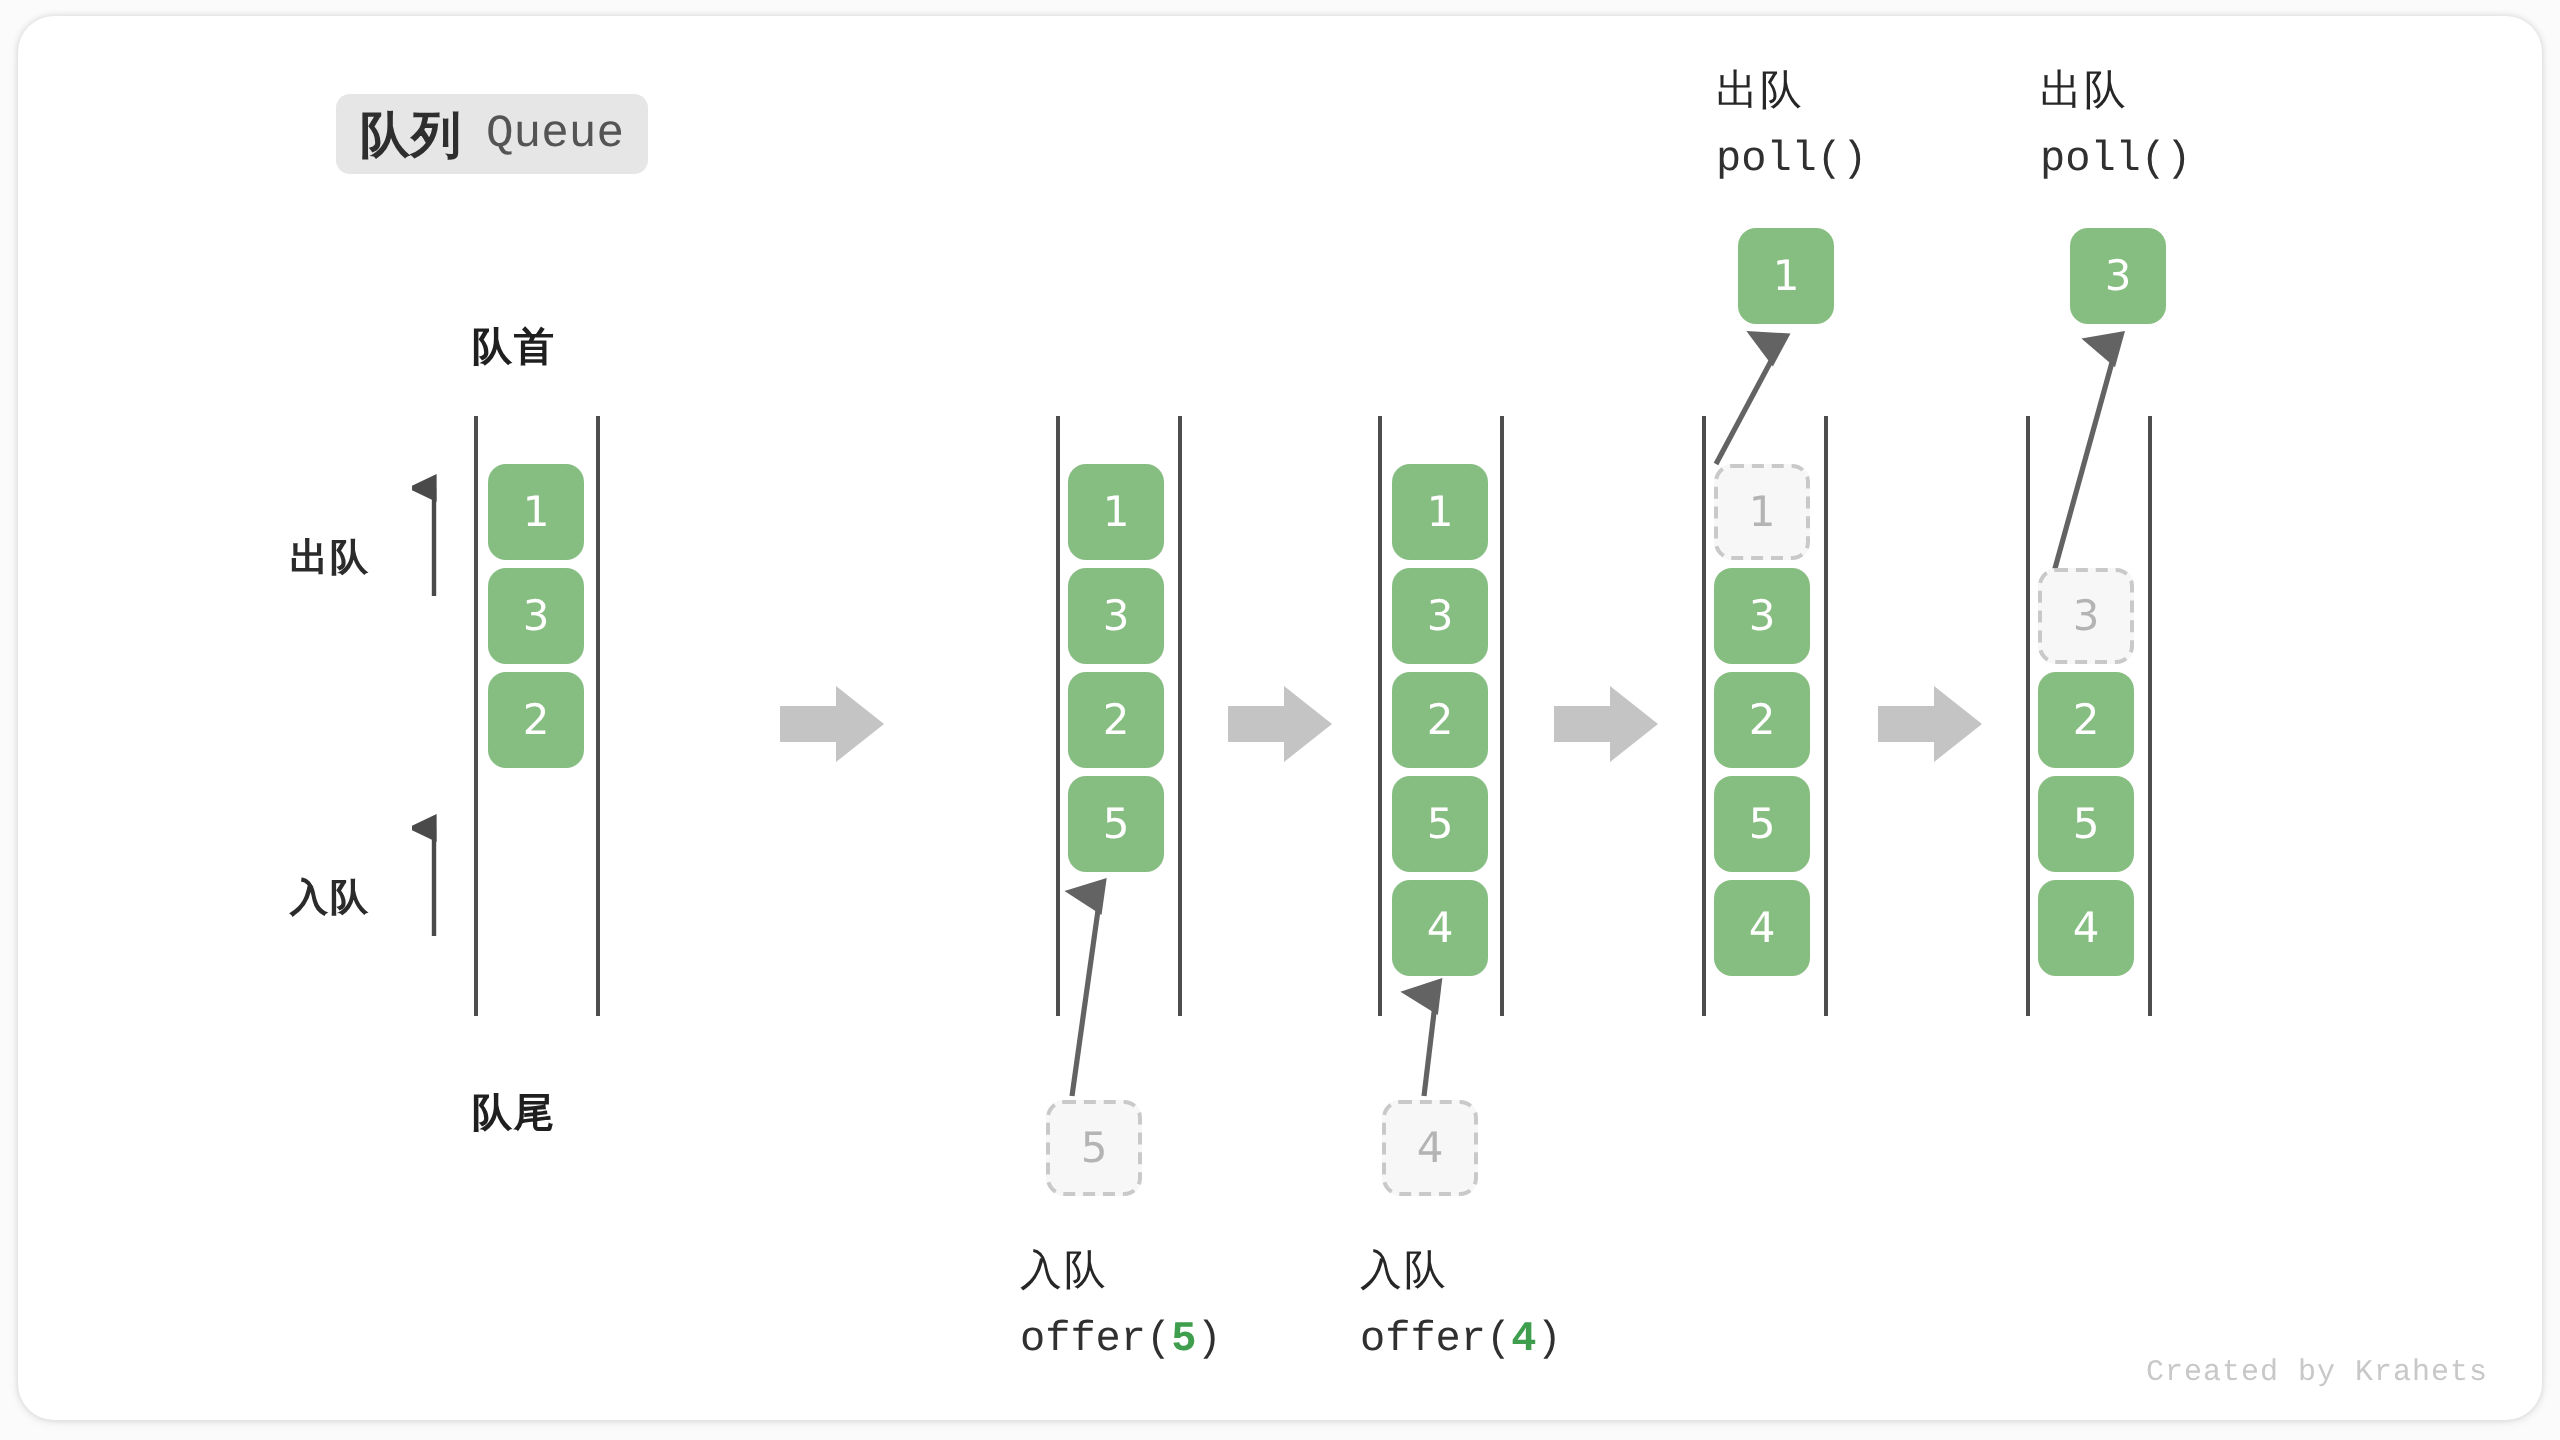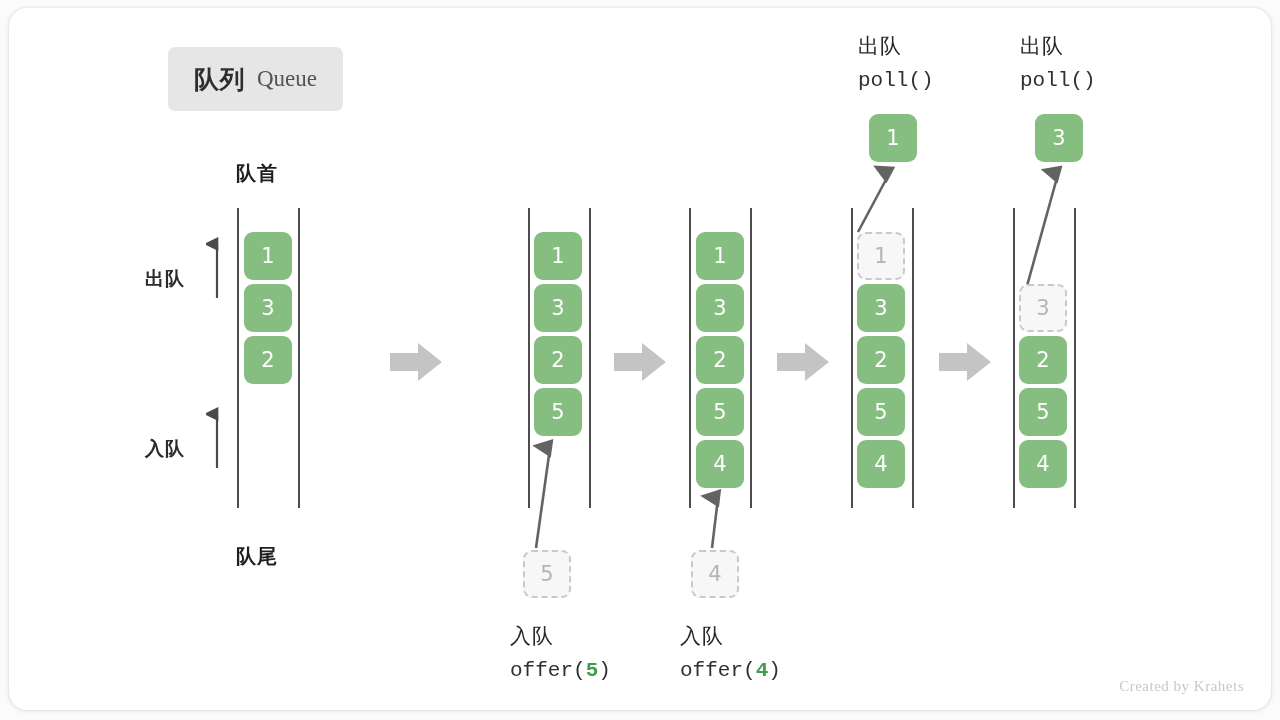--- a/index.html
+++ b/index.html
@@ -31,36 +31,36 @@
     background: #ffffff;
     border-radius: 18px;
     box-shadow: 0 0 3px rgba(0,0,0,0.13), 0 1px 6px rgba(0,0,0,0.07);
   }
 
   
   .title-badge {
     position: absolute;
     left: 168px;
     top: 47px;
-    height: 64px;
-    padding: 0 26px;
+    height: 40px;
+    padding: 0 12px;
     background: #e6e6e6;
     border-radius: 7px;
     display: flex;
     align-items: center;
     gap: 12px;
   }
   .title-cn {
     font-size: 25px;
     font-weight: bold;
     color: #2e2e2e;
     letter-spacing: 0.5px;
   }
   .title-en {
-    font-family: Liberation Serif, serif;
+    font-family: Liberation Mono, monospace;
     font-size: 23px;
     color: #545454;
   }
 
   
   .abs { position: absolute; }
 
   .head-label {
     font-size: 20px;
     font-weight: bold;
@@ -129,21 +129,21 @@
   
   .block-arrow { position: absolute; }
 
   
   .motion-arrow { position: absolute; }
 
   .credit {
     position: absolute;
     right: 36px;
     bottom: 25px;
-    font-family: Liberation Serif, serif;
+    font-family: Liberation Mono, monospace;
     font-size: 15px;
     color: #c8c8c8;
     letter-spacing: 0.5px;
   }
 </style>
 </head>
 <body>
 
 <div id="canvas">
   <div class="card"></div>

